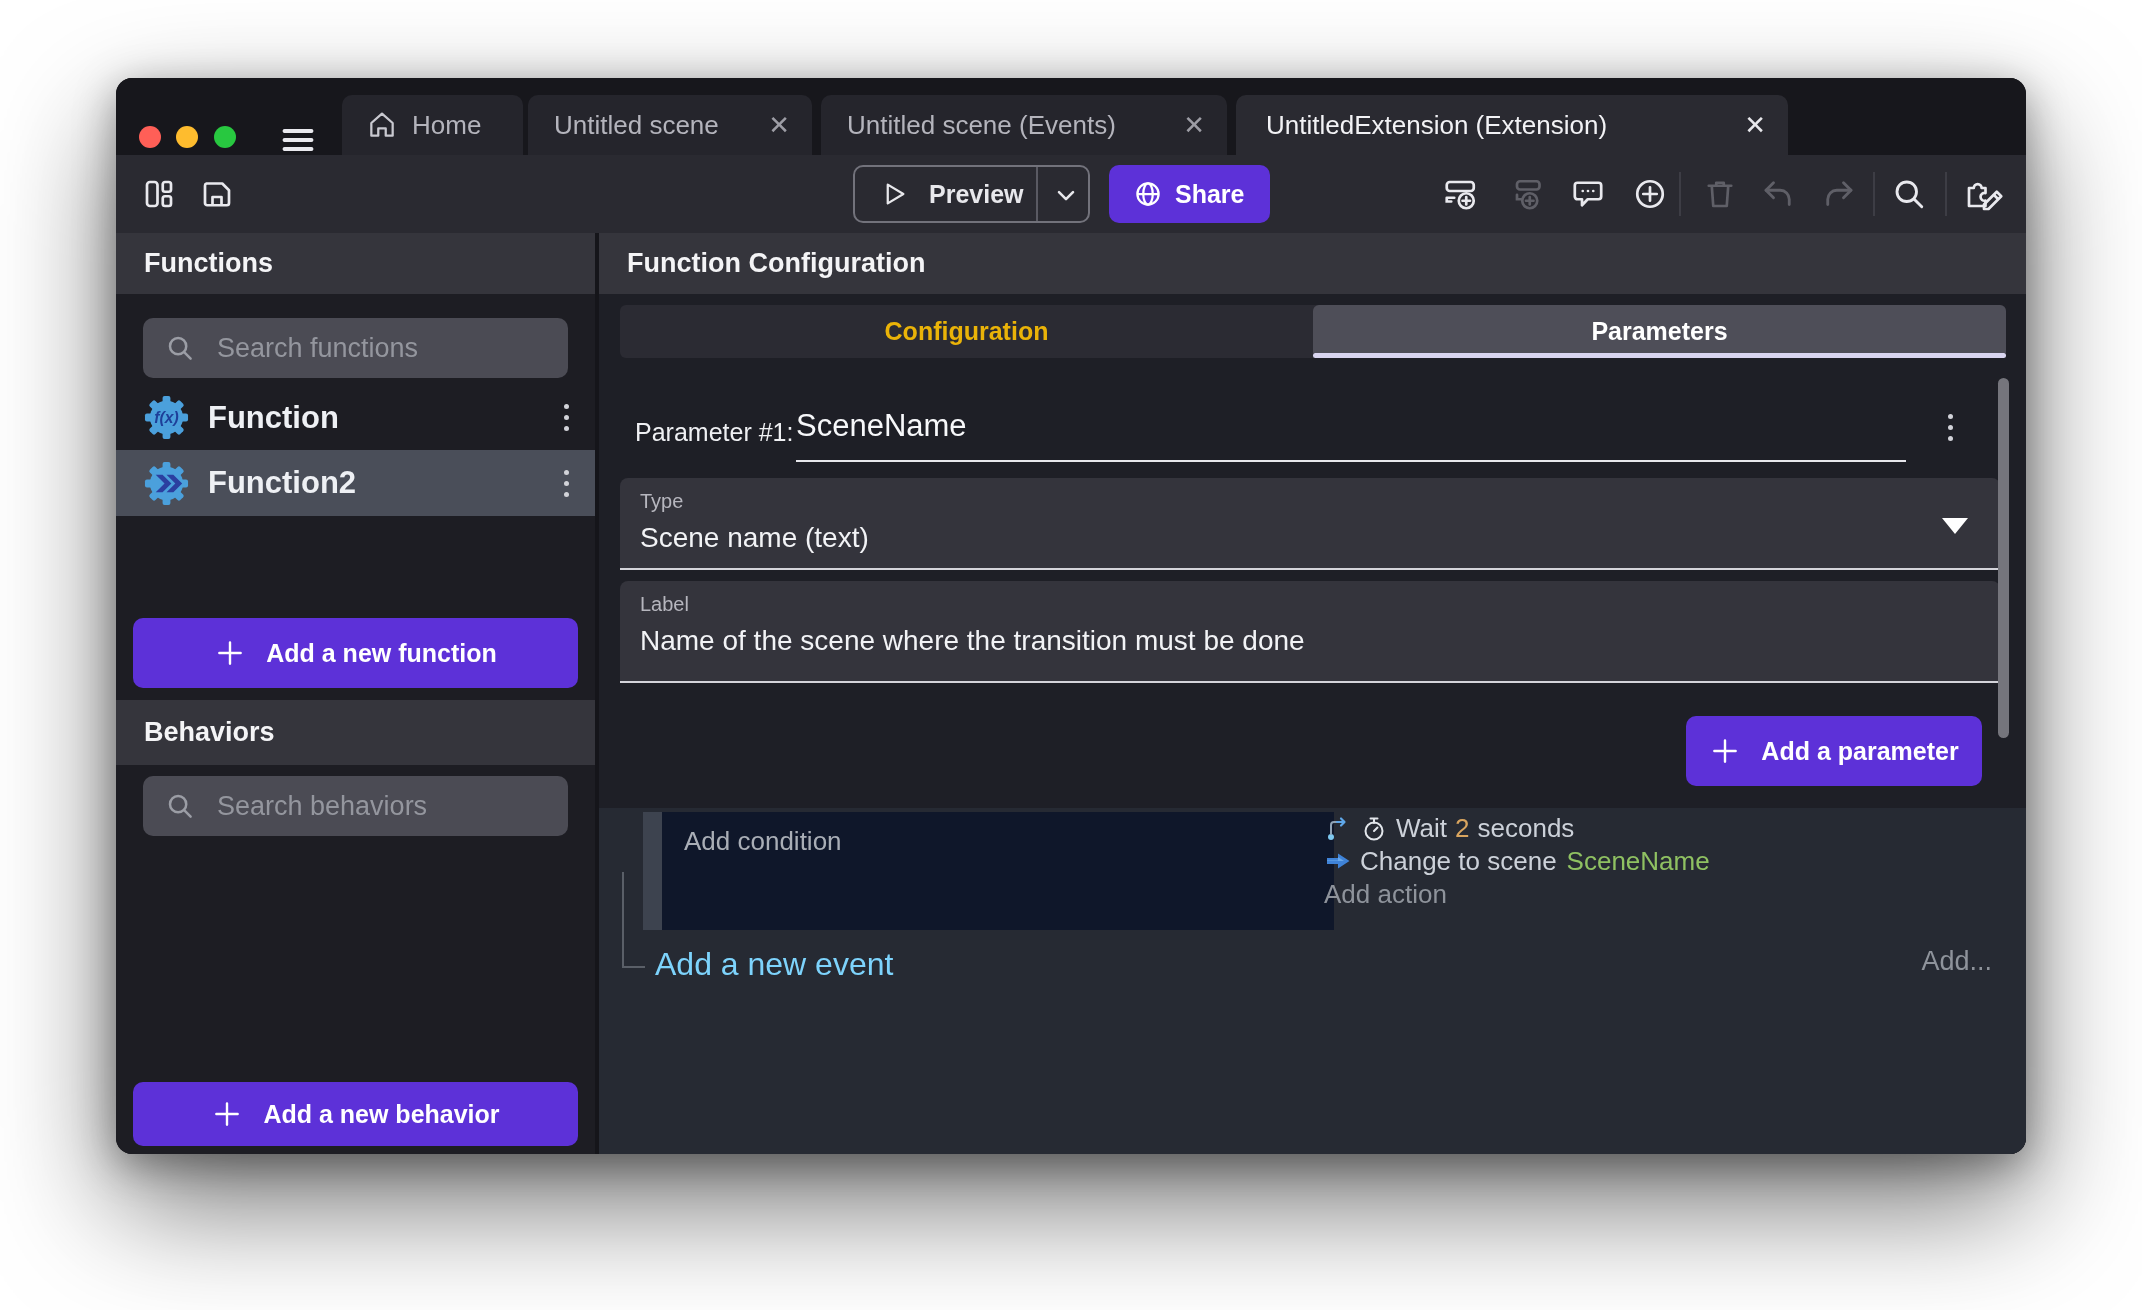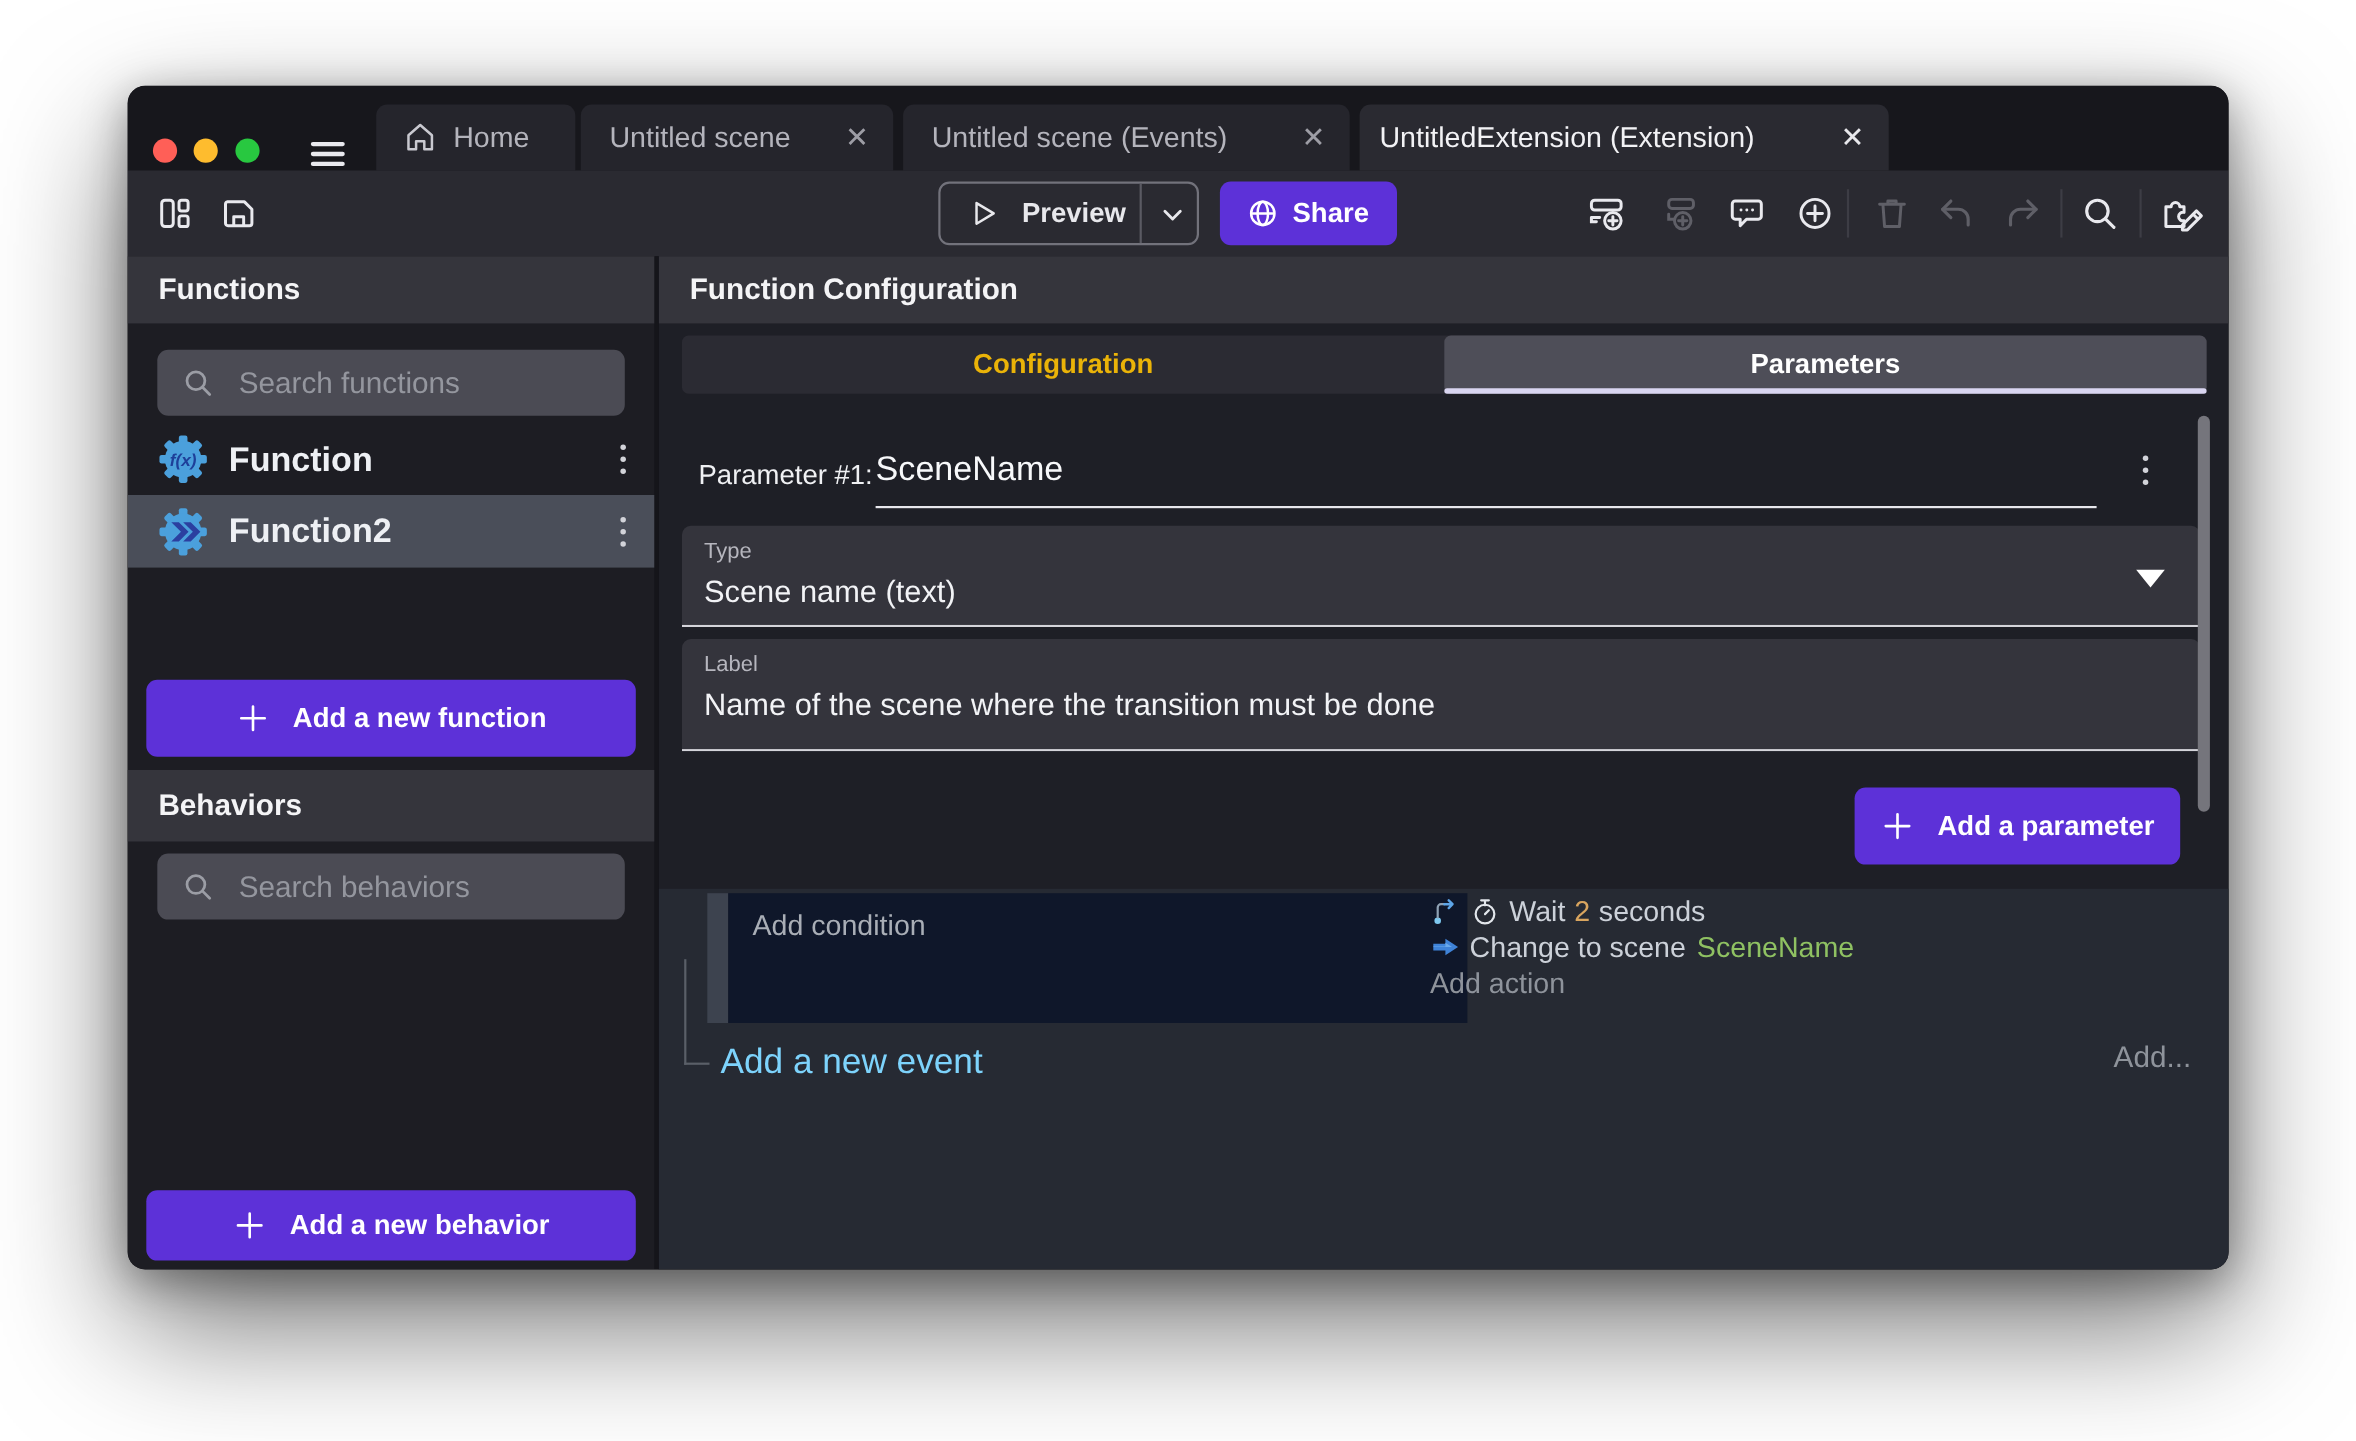--- a/index.html
+++ b/index.html
@@ -19,21 +19,21 @@
   .tab { position:absolute; top:17px; height:60px; background:#25252c; border-radius:10px 10px 0 0;
          display:flex; align-items:center; color:#b4b4bc; font-size:26px; }
   .tab.active { background:#2a2a31; color:#f2f2f5; }
   .tab .tlabel { white-space:nowrap; }
   .tab .ticon { width:32px; height:32px; margin:0 14px 0 24px; color:#c9c9d0; }
   .tab .tclose { margin-left:26px; margin-right:22px; font-size:26px; color:#9d9da5; cursor:default; }
   .tab.active .tclose { color:#e8e8ec; }
   .tab-home { left:226px; width:181px; }
   .tab-scene { left:412px; width:284px; padding-left:26px; justify-content:space-between; }
   .tab-events { left:705px; width:406px; padding-left:26px; justify-content:space-between; }
-  .tab-ext { left:1120px; width:481px; padding-left:18px; justify-content:space-between; }
+  .tab-ext { left:1120px; width:552px; padding-left:30px; justify-content:space-between; }
 
   
   .toolbar { position:absolute; left:0; top:77px; width:100%; height:78px; background:#2a2a31; }
   .tbicon { position:absolute; top:21px; width:36px; height:36px; color:#e9e9ee; }
   .tbicon.dim { color:#5f5f67; }
   .tbdiv { position:absolute; top:17px; width:2px; height:44px; background:#3d3d45; }
   .btn-preview { position:absolute; left:737px; top:10px; width:237px; height:58px;
                  border:2px solid #72727b; border-radius:10px; display:flex; align-items:center; color:#e8e8ec; }
   .btn-preview .play { width:30px; height:30px; margin-left:24px; }
   .btn-preview .plabel { font-size:25px; font-weight:bold; margin-left:20px; }
@@ -94,21 +94,21 @@
   .field-type { top:245px; height:92px; }
   .field-label { top:348px; height:102px; }
   .btn-addparam { left:1087px; top:483px; width:296px; height:70px; }
   .pscroll { position:absolute; left:1399px; top:145px; width:11px; height:360px; border-radius:6px; background:#75757c; }
 
   
   .events { position:absolute; left:0; top:575px; width:1427px; height:346px; background:#262a33; }
   .evhandle { position:absolute; left:44px; top:4px; width:19px; height:118px; background:#3d434f; }
   .evcond { position:absolute; left:63px; top:4px; width:672px; height:118px; background:#0f172a;
             color:#a9aeb6; font-size:26px; padding:14px 0 0 22px; }
-  .evactions { position:absolute; left:701px; top:4px; font-size:26px; color:#ccd1d9; line-height:33px; }
+  .evactions { position:absolute; left:725px; top:4px; font-size:26px; color:#ccd1d9; line-height:33px; }
   .evrow { display:flex; align-items:center; height:33px; white-space:nowrap; }
   .evrow .aicon { width:28px; height:28px; margin-right:8px; flex:none; }
   .wait-num { color:#d9a55f; margin:0 8px; }
   .scene-param { color:#8fc162; margin-left:10px; }
   .addaction { color:#8e939b; }
   .evbracket { position:absolute; left:23px; top:64px; width:23px; height:96px;
                border-left:2px solid #5a5f68; border-bottom:2px solid #5a5f68; }
   .addnewevent { position:absolute; left:56px; top:138px; font-size:32px; color:#7dd3fc; }
   .addmore { position:absolute; right:34px; top:138px; font-size:27px; color:#8e939b; }
 

